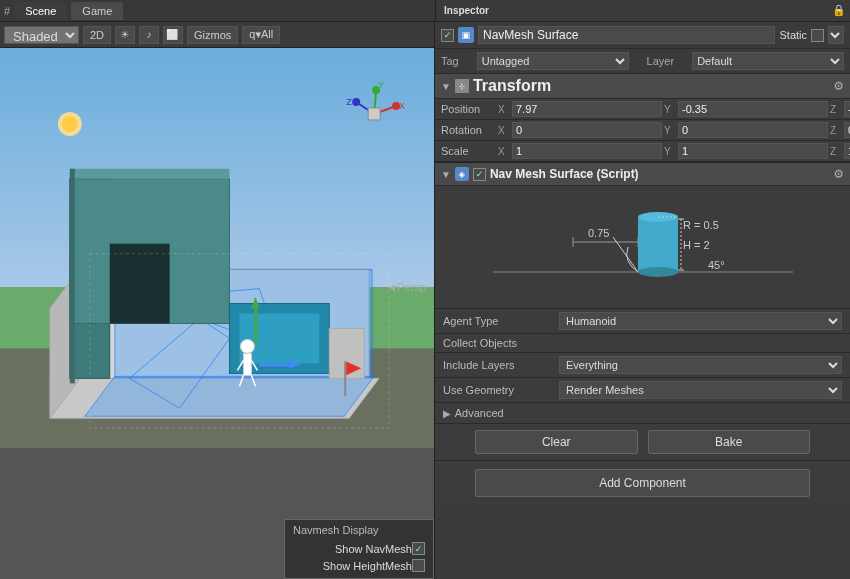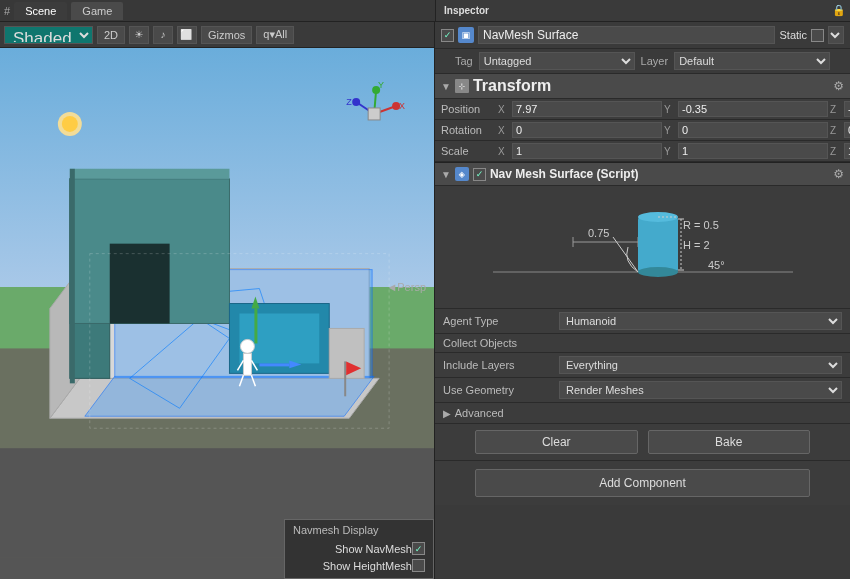--- a/index.html
+++ b/index.html
@@ -72,25 +72,25 @@
       display: flex;
       align-items: center;
       background: #3a3a3a;
       height: 26px;
       padding: 0 4px;
       gap: 4px;
       border-bottom: 1px solid #222;
     }
 
     .scene-dropdown {
-      background: #0f766e;
+      background: #737373;
       color: #ddd;
       border: 1px solid #555;
       padding: 1px 4px;
-      font-size: 17px;
+      font-size: 13px;
       cursor: pointer;
       height: 18px;
     }
 
     .scene-btn {
       background: #4a4a4a;
       color: #ccc;
       border: 1px solid #555;
       padding: 1px 6px;
       font-size: 11px;
@@ -231,24 +231,24 @@
       font-size: 11px;
       height: 18px;
       width: 16px;
       cursor: pointer;
     }
 
     
     .tag-layer-row {
       display: flex;
       align-items: center;
-      padding: 3px 20px;
+      padding: 3px 6px;
       background: #3a3a3a;
       border-bottom: 1px solid #2a2a2a;
-      gap: 6px;
+      gap: 18px;
     }
     .tag-label { color: #aaa; font-size: 11px; }
     .tag-select {
       background: #4a4a4a;
       color: #ddd;
       border: 1px solid #555;
       font-size: 11px;
       height: 18px;
       flex: 1;
       cursor: pointer;

